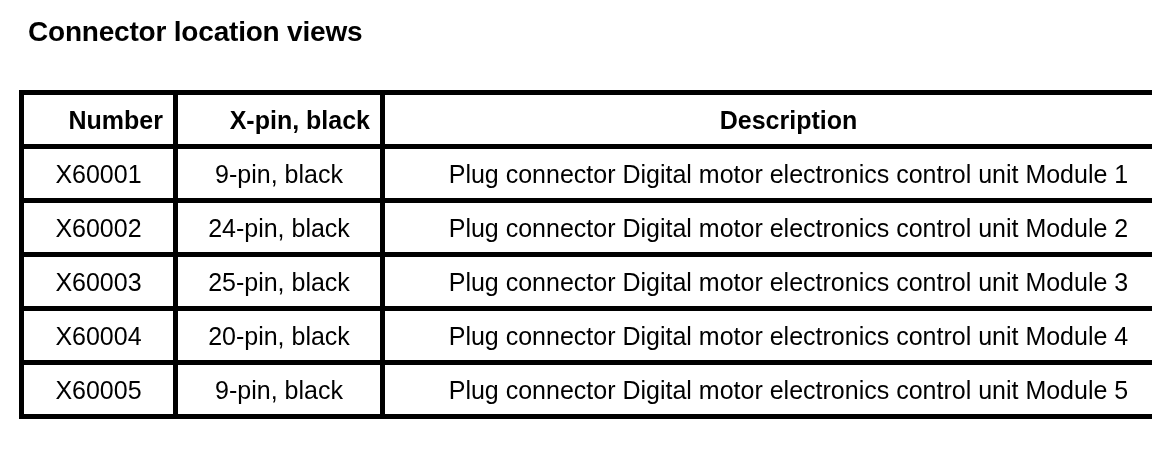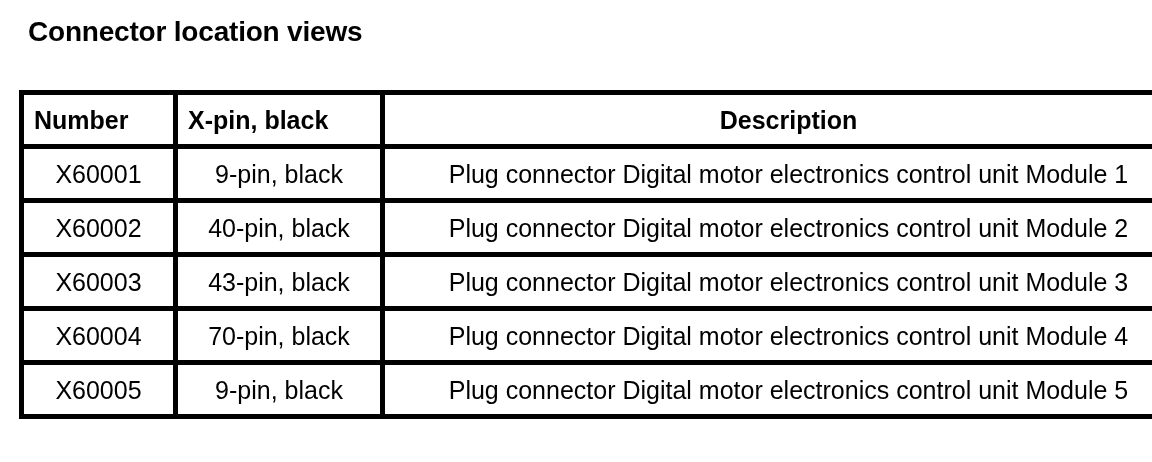--- a/index.html
+++ b/index.html
@@ -53,21 +53,21 @@
     font-size: 25px;
     line-height: 28px;
     vertical-align: middle;
     white-space: nowrap;
     overflow: hidden;
     background: #ffffff;
   }
 
   .connector-table th {
     font-weight: bold;
-    text-align: left;
+    text-align: right;
   }
 
   .connector-table th.col-desc {
     text-align: center;
   }
 
   .connector-table td {
     font-weight: normal;
     text-align: center;
   }
@@ -92,31 +92,31 @@
       </tr>
     </thead>
     <tbody>
       <tr>
         <td class="col-number">X60001</td>
         <td class="col-xpin">9-pin, black</td>
         <td class="col-desc">Plug connector Digital motor electronics control unit Module 1</td>
       </tr>
       <tr>
         <td class="col-number">X60002</td>
-        <td class="col-xpin">40-pin, black</td>
+        <td class="col-xpin">24-pin, black</td>
         <td class="col-desc">Plug connector Digital motor electronics control unit Module 2</td>
       </tr>
       <tr>
         <td class="col-number">X60003</td>
-        <td class="col-xpin">43-pin, black</td>
+        <td class="col-xpin">25-pin, black</td>
         <td class="col-desc">Plug connector Digital motor electronics control unit Module 3</td>
       </tr>
       <tr>
         <td class="col-number">X60004</td>
-        <td class="col-xpin">70-pin, black</td>
+        <td class="col-xpin">20-pin, black</td>
         <td class="col-desc">Plug connector Digital motor electronics control unit Module 4</td>
       </tr>
       <tr>
         <td class="col-number">X60005</td>
         <td class="col-xpin">9-pin, black</td>
         <td class="col-desc">Plug connector Digital motor electronics control unit Module 5</td>
       </tr>
     </tbody>
   </table>
 

